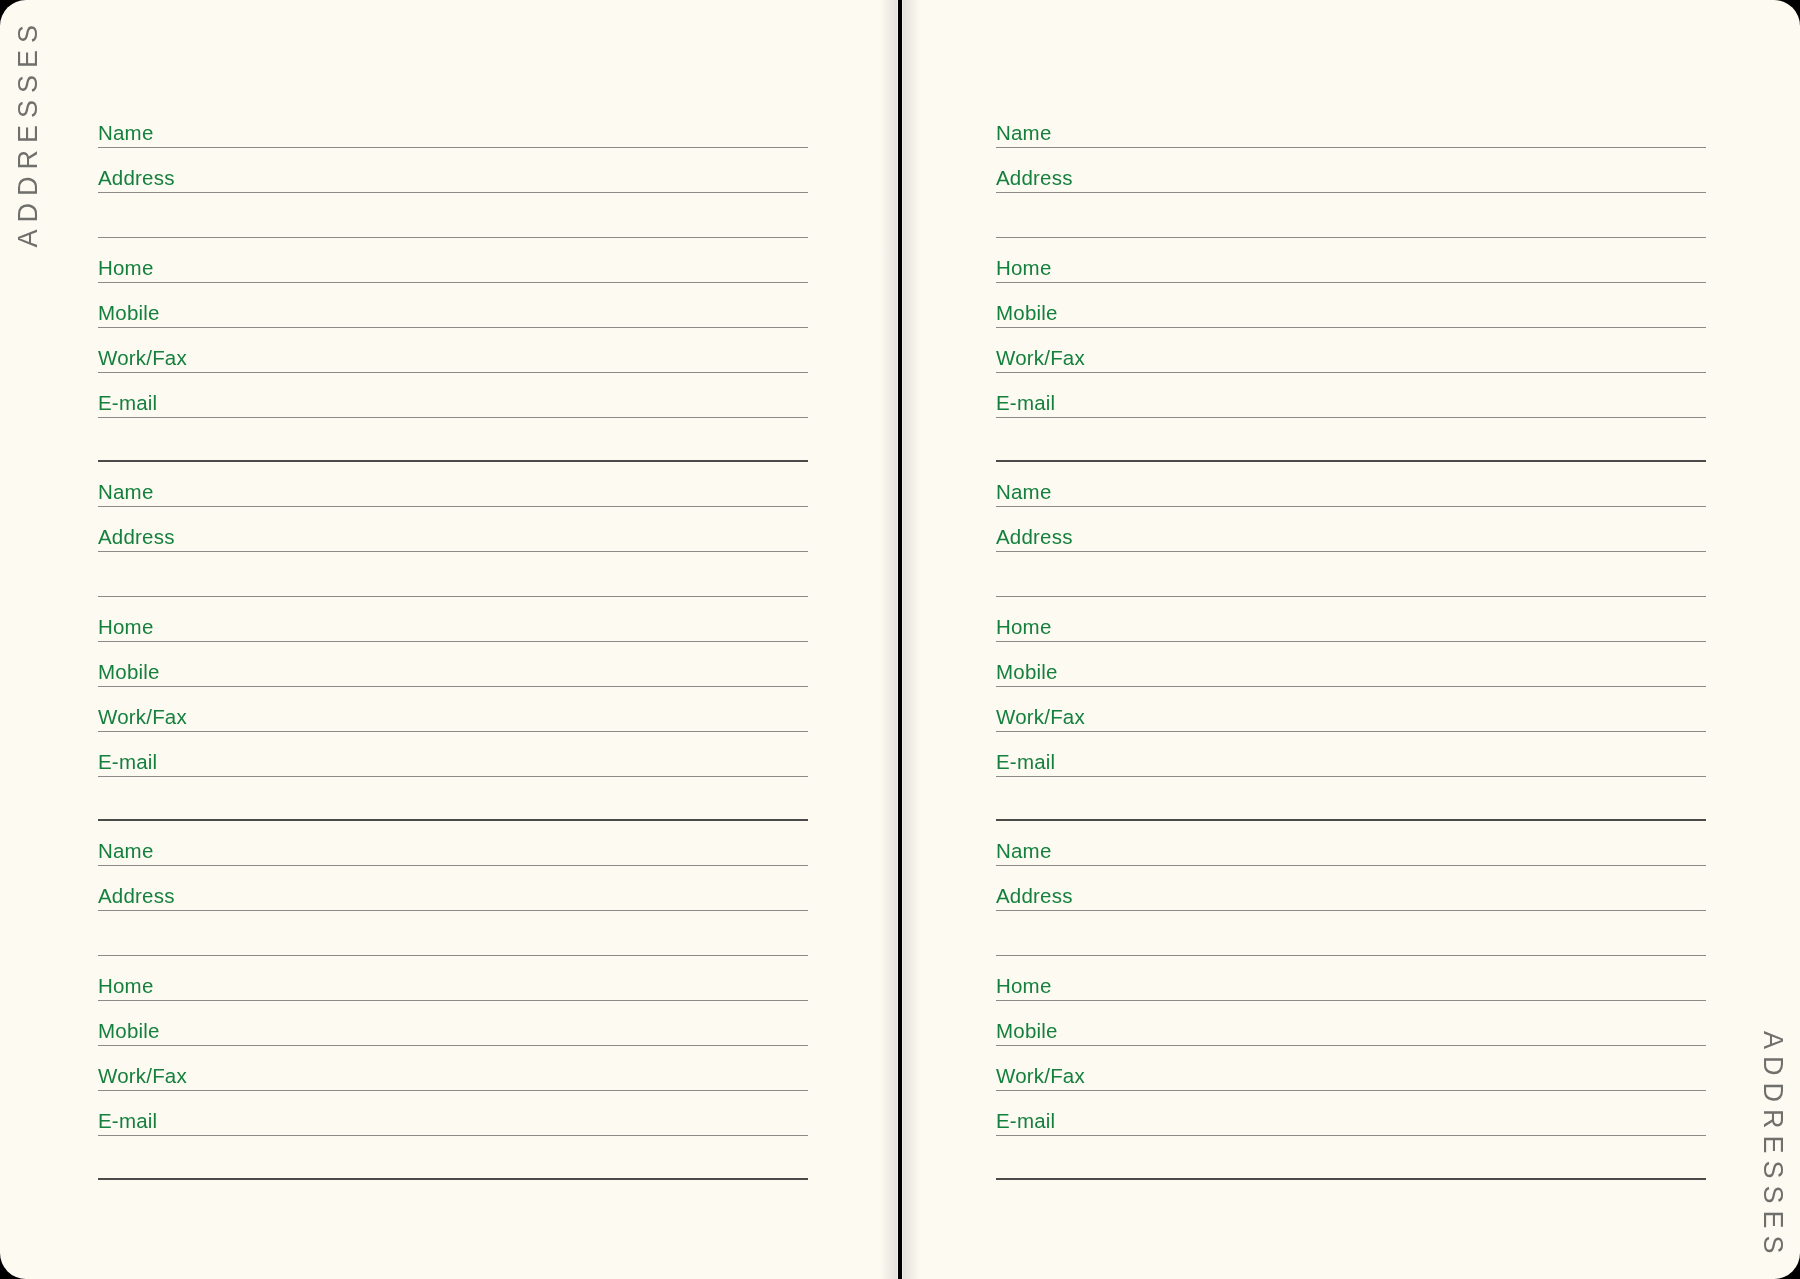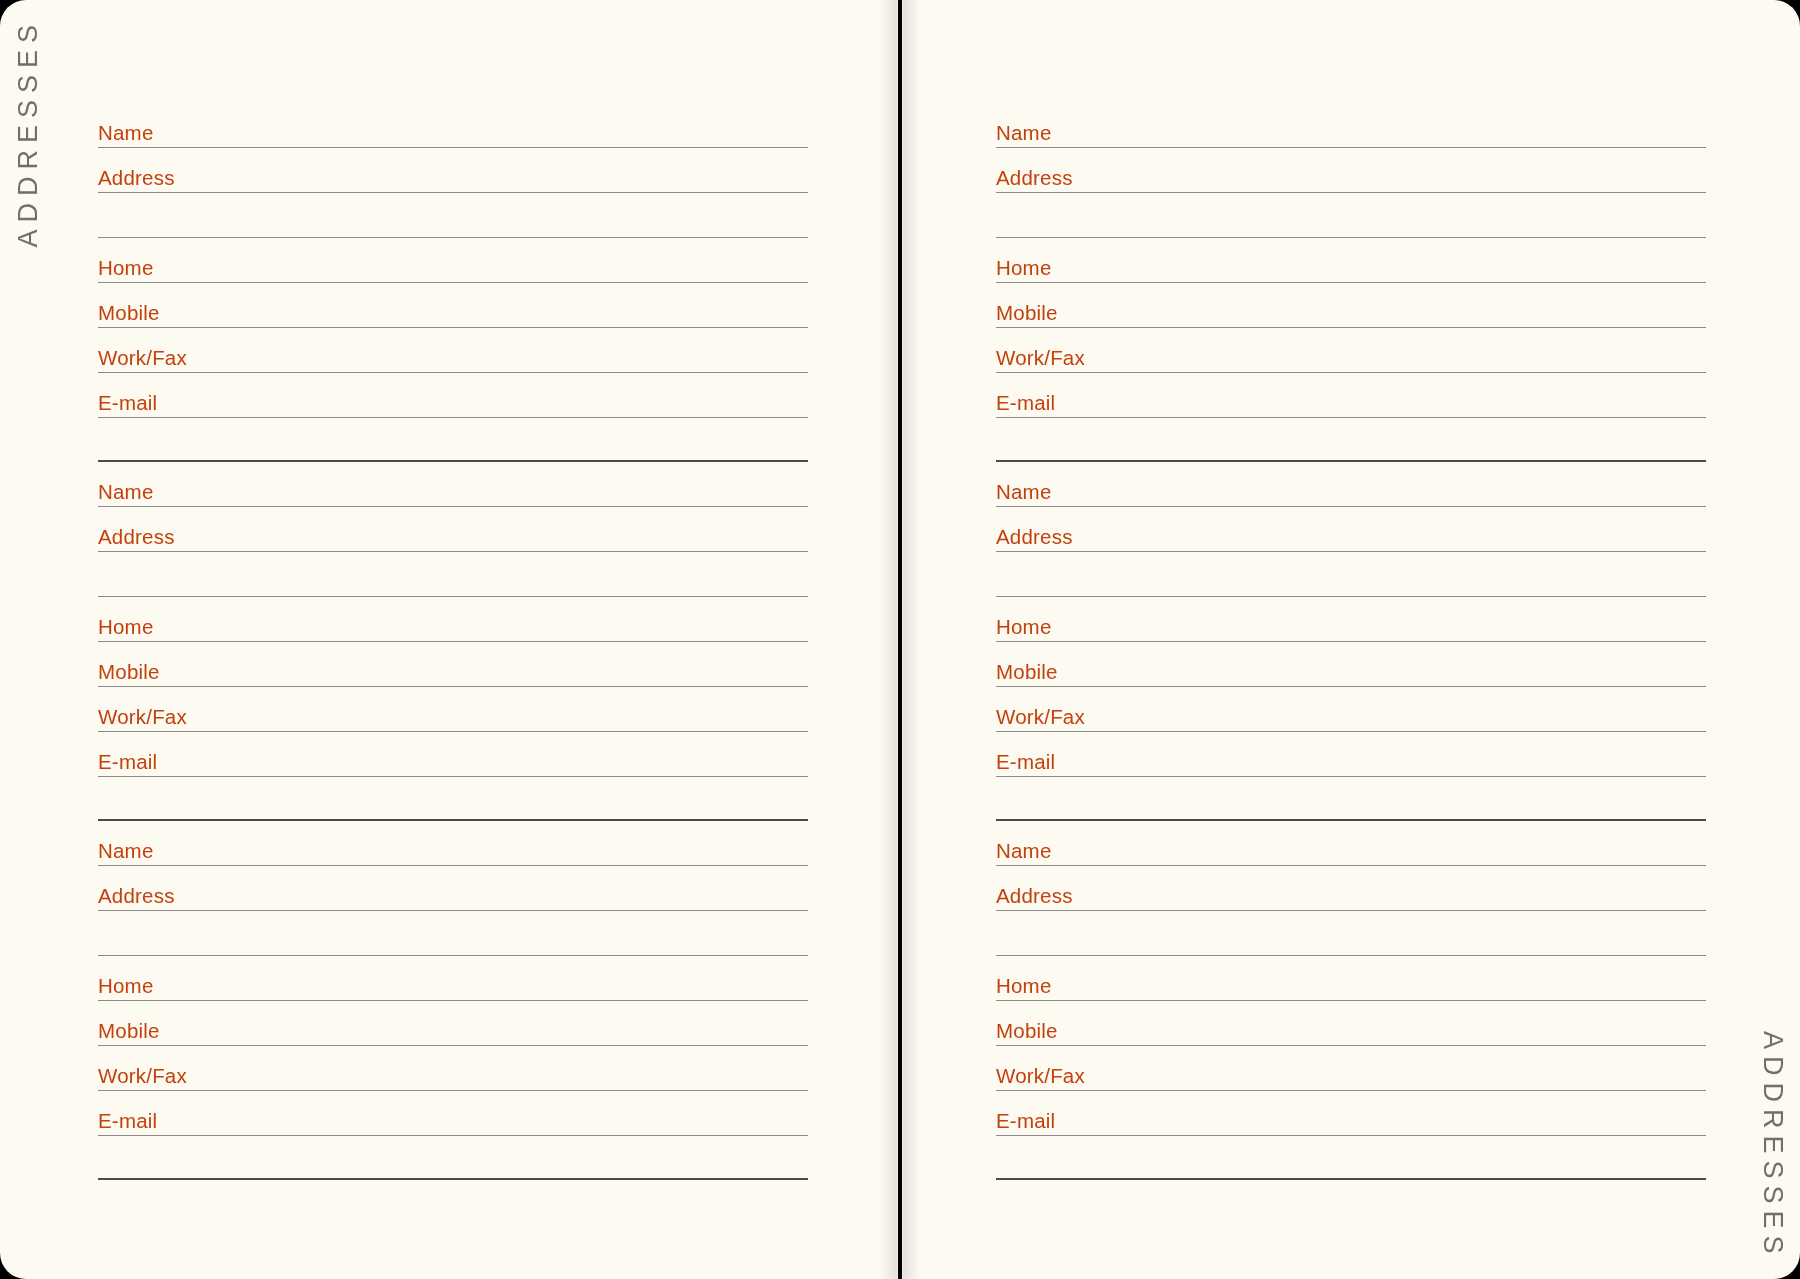--- a/index.html
+++ b/index.html
@@ -92,21 +92,21 @@
     box-sizing: border-box;
   }
   .row.blank {
     border-bottom: 1.6px solid #8a8a86;
   }
   .row .label {
     position: absolute;
     left: 0;
     bottom: 4px;
     font-size: 20.5px;
-    color: #c2410c;
+    color: #15803d;
     font-weight: 400;
     letter-spacing: 0.2px;
     line-height: 1;
   }
   .row .value {
     position: absolute;
     left: 110px;
     bottom: 4px;
     font-size: 20.5px;
     color: #2a2a28;

